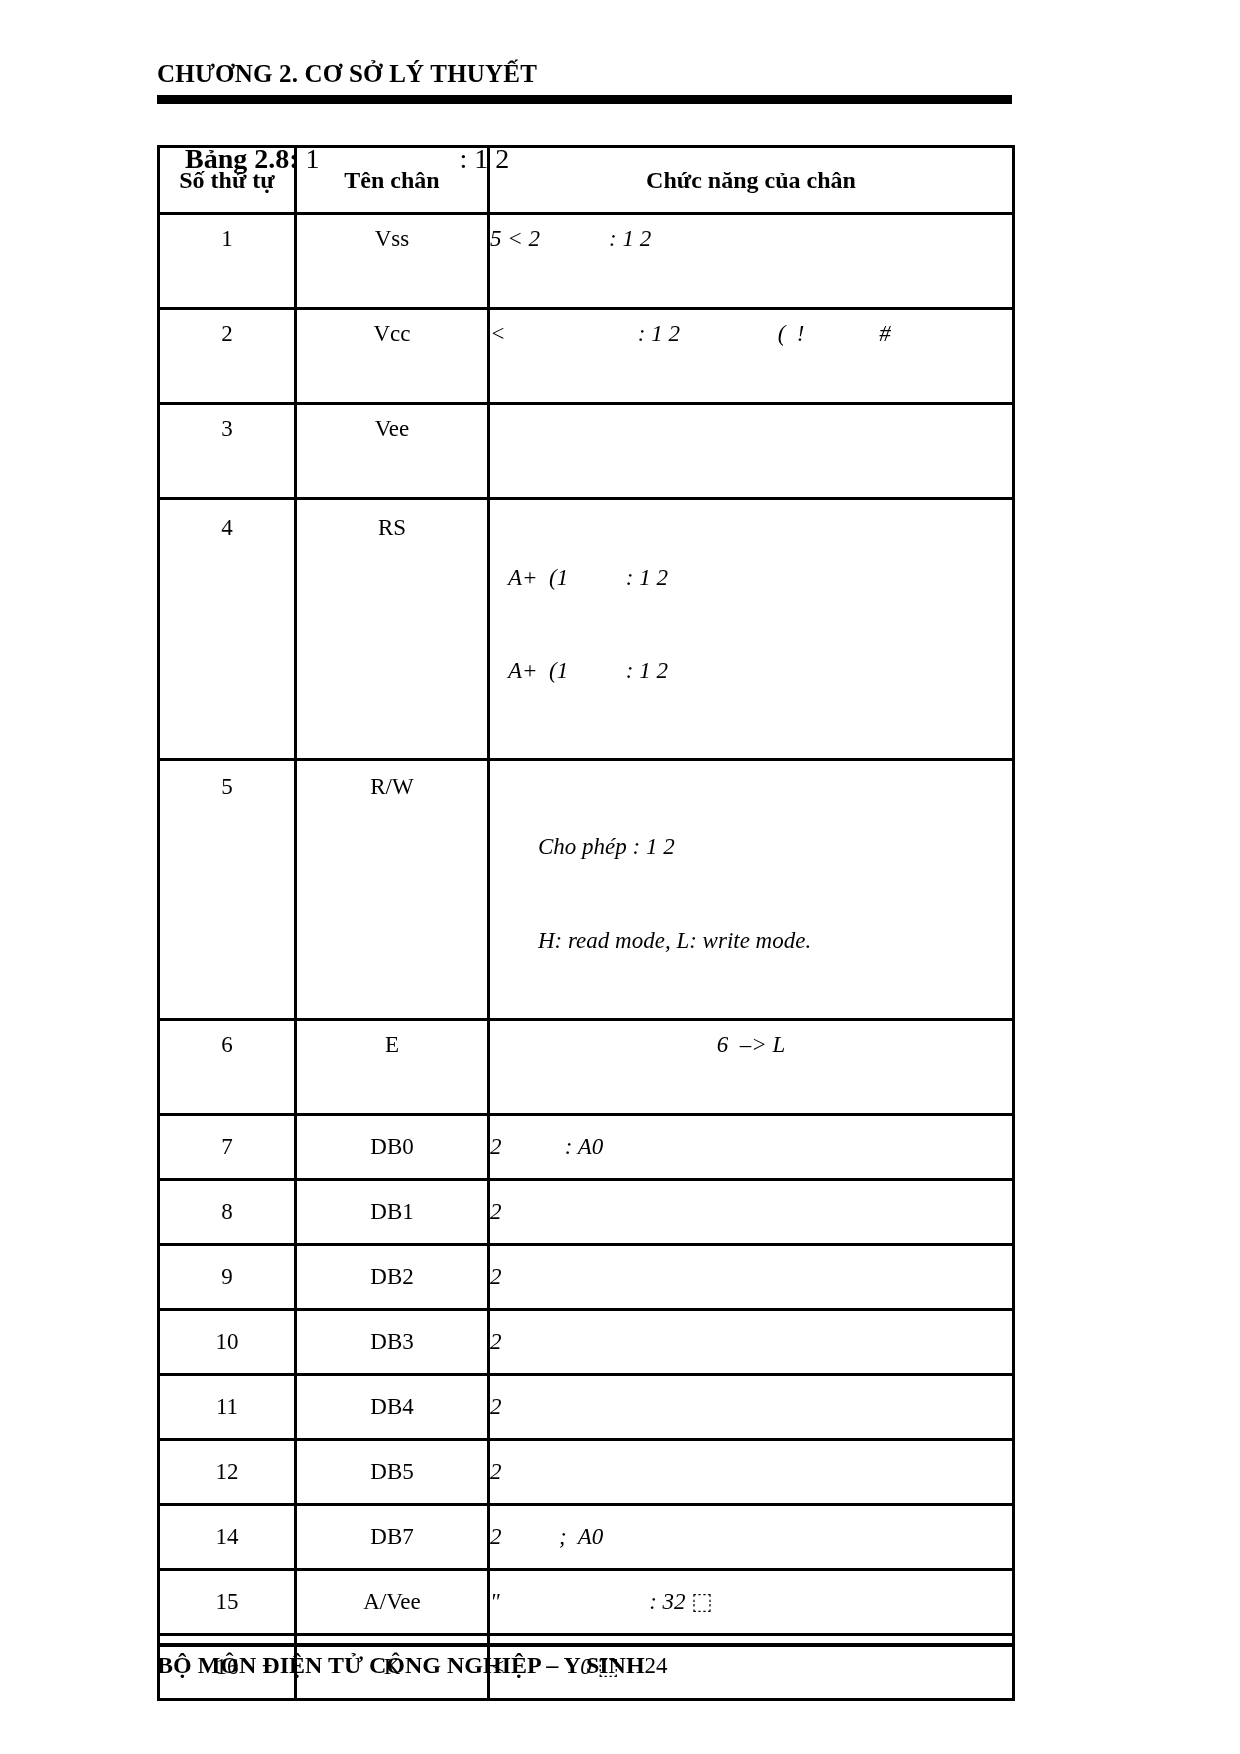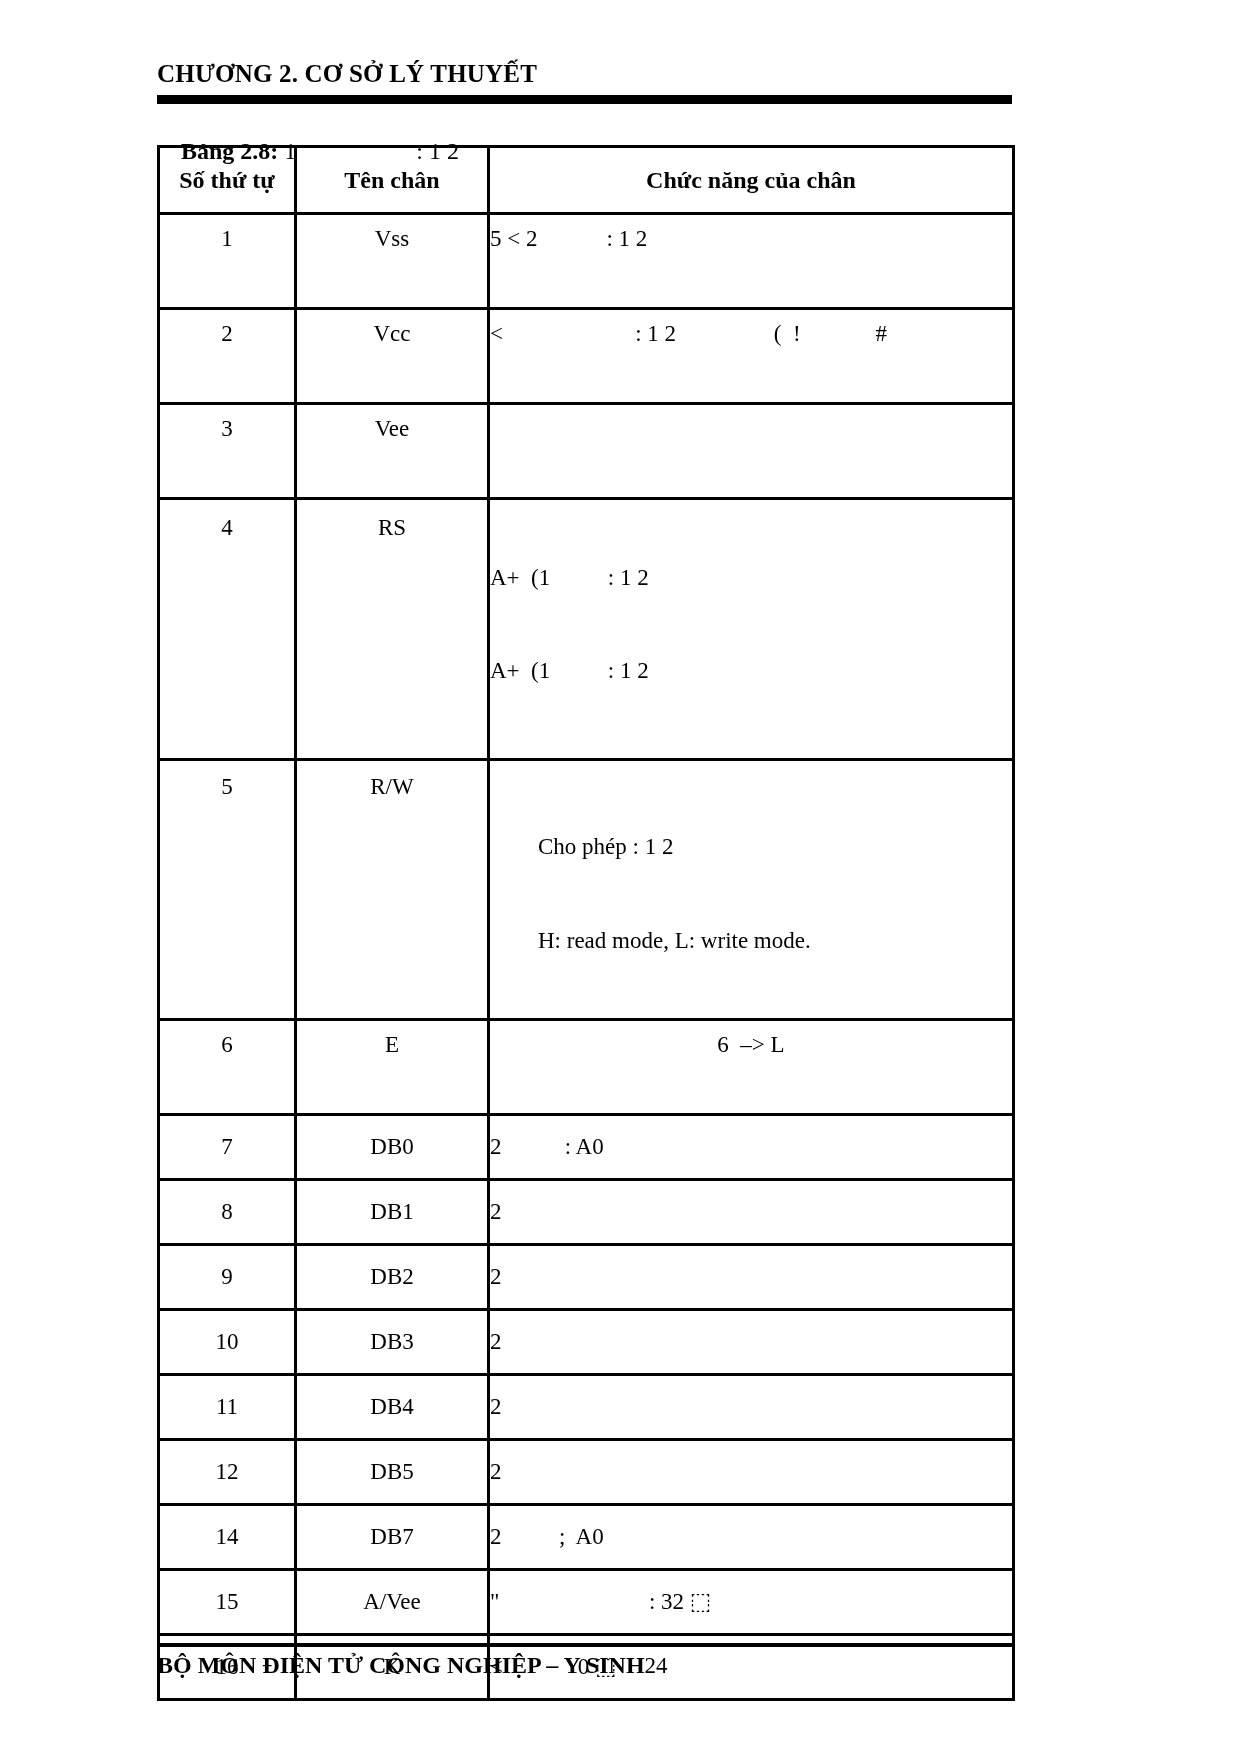--- a/index.html
+++ b/index.html
@@ -43,21 +43,21 @@
     background: #000000;
     width: 855px;
   }
 
   
   .caption {
     position: absolute;
     left: 157px;
     top: 106px;
     width: 855px;
-    font-size: 24px;
+    font-size: 28px;
     line-height: 1.25;
     white-space: pre;
   }
   .caption b {
     font-weight: bold;
   }
 
   
   .pin-table {
     position: absolute;
@@ -86,30 +86,32 @@
     font-size: 24px;
   }
   .cell-no,
   .cell-name {
     text-align: center;
   }
   .cell-func {
     text-align: left;
     padding-left: 10px;
     white-space: pre-wrap;
+    font-style: italic;
   }
   .cell-func.center {
     text-align: center;
     padding-left: 0;
     margin-top: 36px;
   }
   .cell-func .line {
     display: block;
   }
   .cell-func .indent {
+    padding-left: 18px;
   }
   tr.r-tall2 td { height: 84px; }
   tr.r-norm  td { height: 62px; }
   tr.r-rs    td { height: 140px; }
   tr.r-rw    td { height: 84px; }
 
   td.cell-no, td.cell-name {
     vertical-align: middle;
   }
   tr.r-rs td.cell-no,

